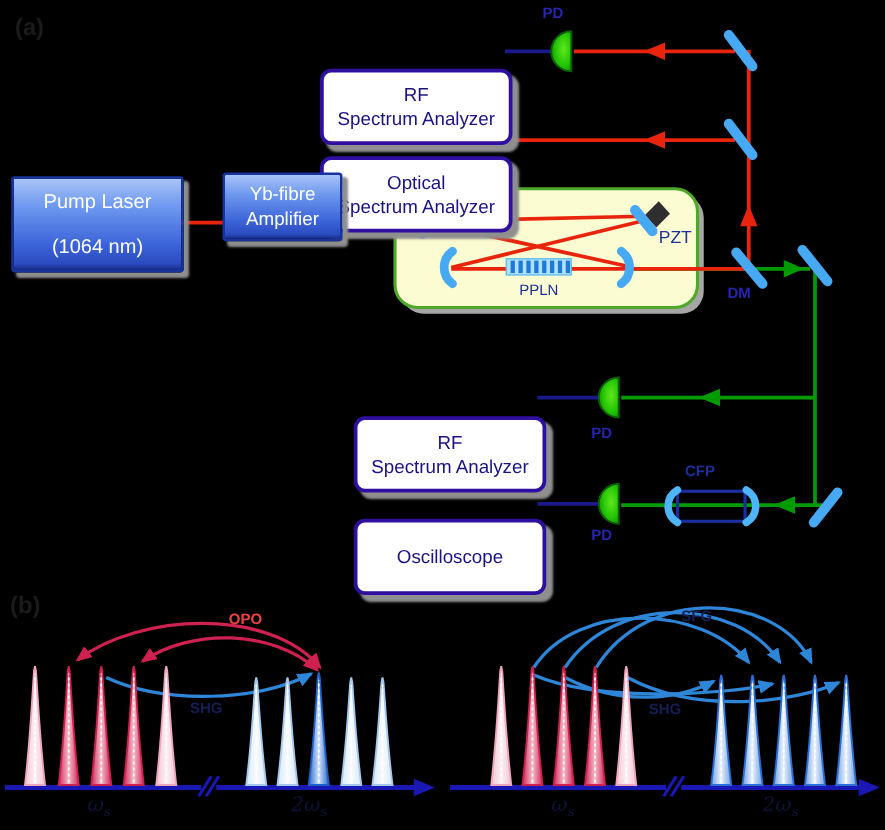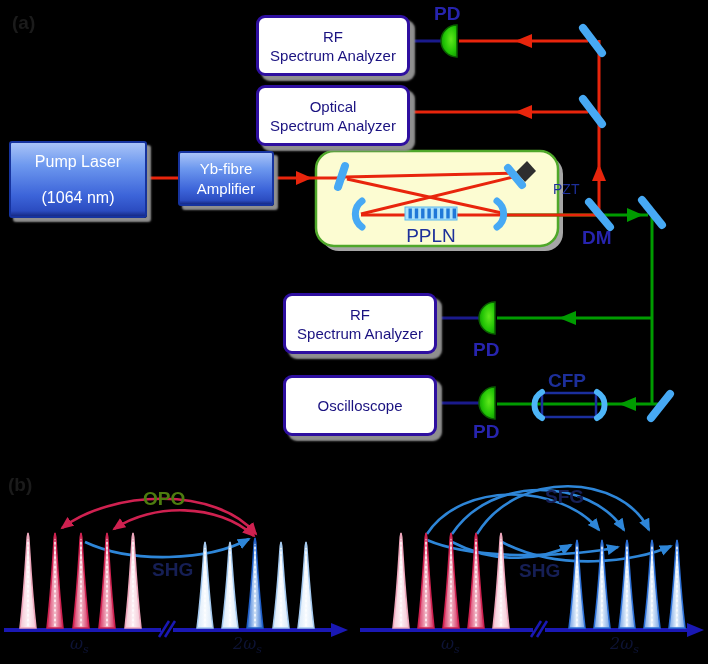--- a/index.html
+++ b/index.html
@@ -1,32 +1,32 @@
 <!DOCTYPE html>
 <html><head>
 <meta charset="utf-8">
 <style>
   html,body{margin:0;padding:0;background:#000;}
   #stage{position:relative;width:708px;height:664px;background:#000;overflow:hidden;
          font-family:"Liberation Sans",sans-serif;}
   #gfx{position:absolute;left:0;top:0;}
   .wbox{position:absolute;background:#fff;border:3px solid #2e0fa0;border-radius:9px;
         box-shadow:5px 5px 2px #8f8f8f;display:flex;flex-direction:column;align-items:center;
-        justify-content:center;font-size:15px;line-height:19px;color:#1a1280;text-align:center;}
+        justify-content:center;font-size:15px;line-height:19px;color:#1a1280;text-align:center;margin-top:40px;}
   .bbox{position:absolute;border:2px solid #16339e;border-radius:3px;
         background:linear-gradient(180deg,#a9c3f7 0%,#6e99ef 30%,#3c64d9 72%,#2b4cc0 93%,#172b86 100%);
         box-shadow:4px 4px 2px #8f8f8f;display:flex;flex-direction:column;align-items:center;
         justify-content:center;color:#fff;text-align:center;font-size:15px;line-height:20px;}
-  .lbl{position:absolute;color:#1d2f9a;font-size:19px;white-space:nowrap;}
+  .lbl{position:absolute;color:#1d2f9a;font-size:12px;white-space:nowrap;}
   .bold{font-weight:bold;}
   .panel-tag{position:absolute;color:#1b1b1b;font-size:19px;font-weight:bold;}
   .omega{position:absolute;color:#0d1335;font-family:"DejaVu Serif",serif;font-style:italic;
          font-size:16px;white-space:nowrap;}
   .omega sub{font-size:11px;}
-  .opo{color:#4d7c0f;}
+  .opo{color:#ef4444;margin-left:40px;}
   .nlo{color:#161f55;}
 </style>
 </head>
 <body>
 
 <div id="stage">
 
   <svg id="gfx" width="708" height="664" viewBox="0 0 708 664">
     <defs>
       <radialGradient id="pdGrad" cx="62%" cy="45%" r="75%">
@@ -213,35 +213,35 @@
     <div>Spectrum Analyzer</div>
   </div>
   <div class="wbox" style="left:256px;top:85px;width:148px;height:55px;">
     <div>Optical</div>
     <div>Spectrum Analyzer</div>
   </div>
   <div class="bbox" style="left:9px;top:141px;width:134px;height:73px;font-size:16px;gap:16px;">
     <div>Pump Laser</div>
     <div>(1064 nm)</div>
   </div>
-  <div class="bbox" style="left:178px;top:151px;width:92px;height:51px;">
+  <div class="bbox" style="left:178px;top:138px;width:92px;height:51px;">
     <div>Yb-fibre</div>
     <div>Amplifier</div>
   </div>
   <div class="wbox" style="left:283px;top:293px;width:148px;height:55px;">
     <div>RF</div>
     <div>Spectrum Analyzer</div>
   </div>
   <div class="wbox" style="left:283px;top:375px;width:148px;height:55px;">
     <div>Oscilloscope</div>
   </div>
 
   <div class="panel-tag" style="left:12px;top:12px;">(a)</div>
   <div class="lbl bold" style="left:434px;top:3px;color:#2724ae;">PD</div>
-  <div class="lbl" style="left:527px;top:181px;font-size:14px;margin-left:26px;">PZT</div>
+  <div class="lbl" style="left:527px;top:181px;font-size:14px;">PZT</div>
   <div class="lbl" style="left:405px;top:225px;width:52px;text-align:center;">PPLN</div>
   <div class="lbl bold" style="left:582px;top:227px;color:#2724ae;">DM</div>
   <div class="lbl bold" style="left:473px;top:339px;color:#2724ae;">PD</div>
   <div class="lbl bold" style="left:473px;top:421px;color:#2724ae;">PD</div>
   <div class="lbl bold" style="left:548px;top:370px;">CFP</div>
 
   <div class="panel-tag" style="left:8px;top:474px;">(b)</div>
   <div class="lbl bold opo" style="left:143px;top:488px;">OPO</div>
   <div class="lbl bold nlo" style="left:152px;top:559px;">SHG</div>
   <div class="lbl bold nlo" style="left:519px;top:486px;margin-left:26px;">SFG</div>

